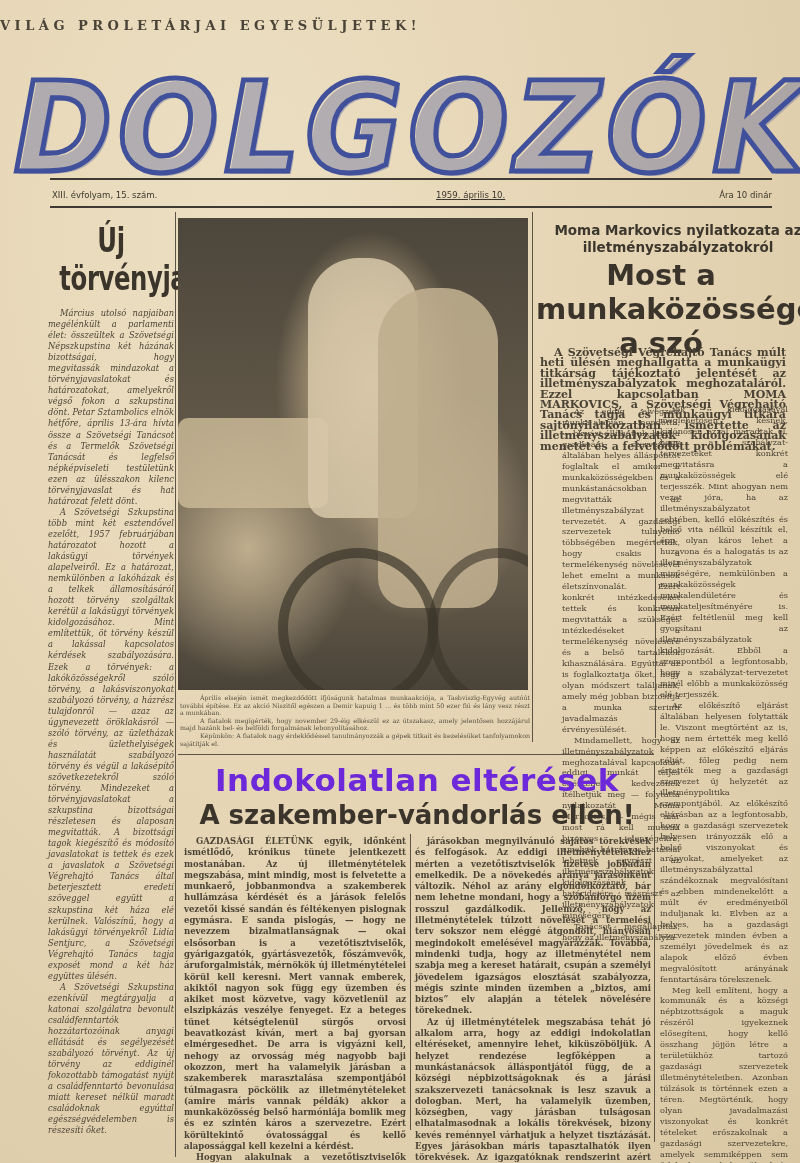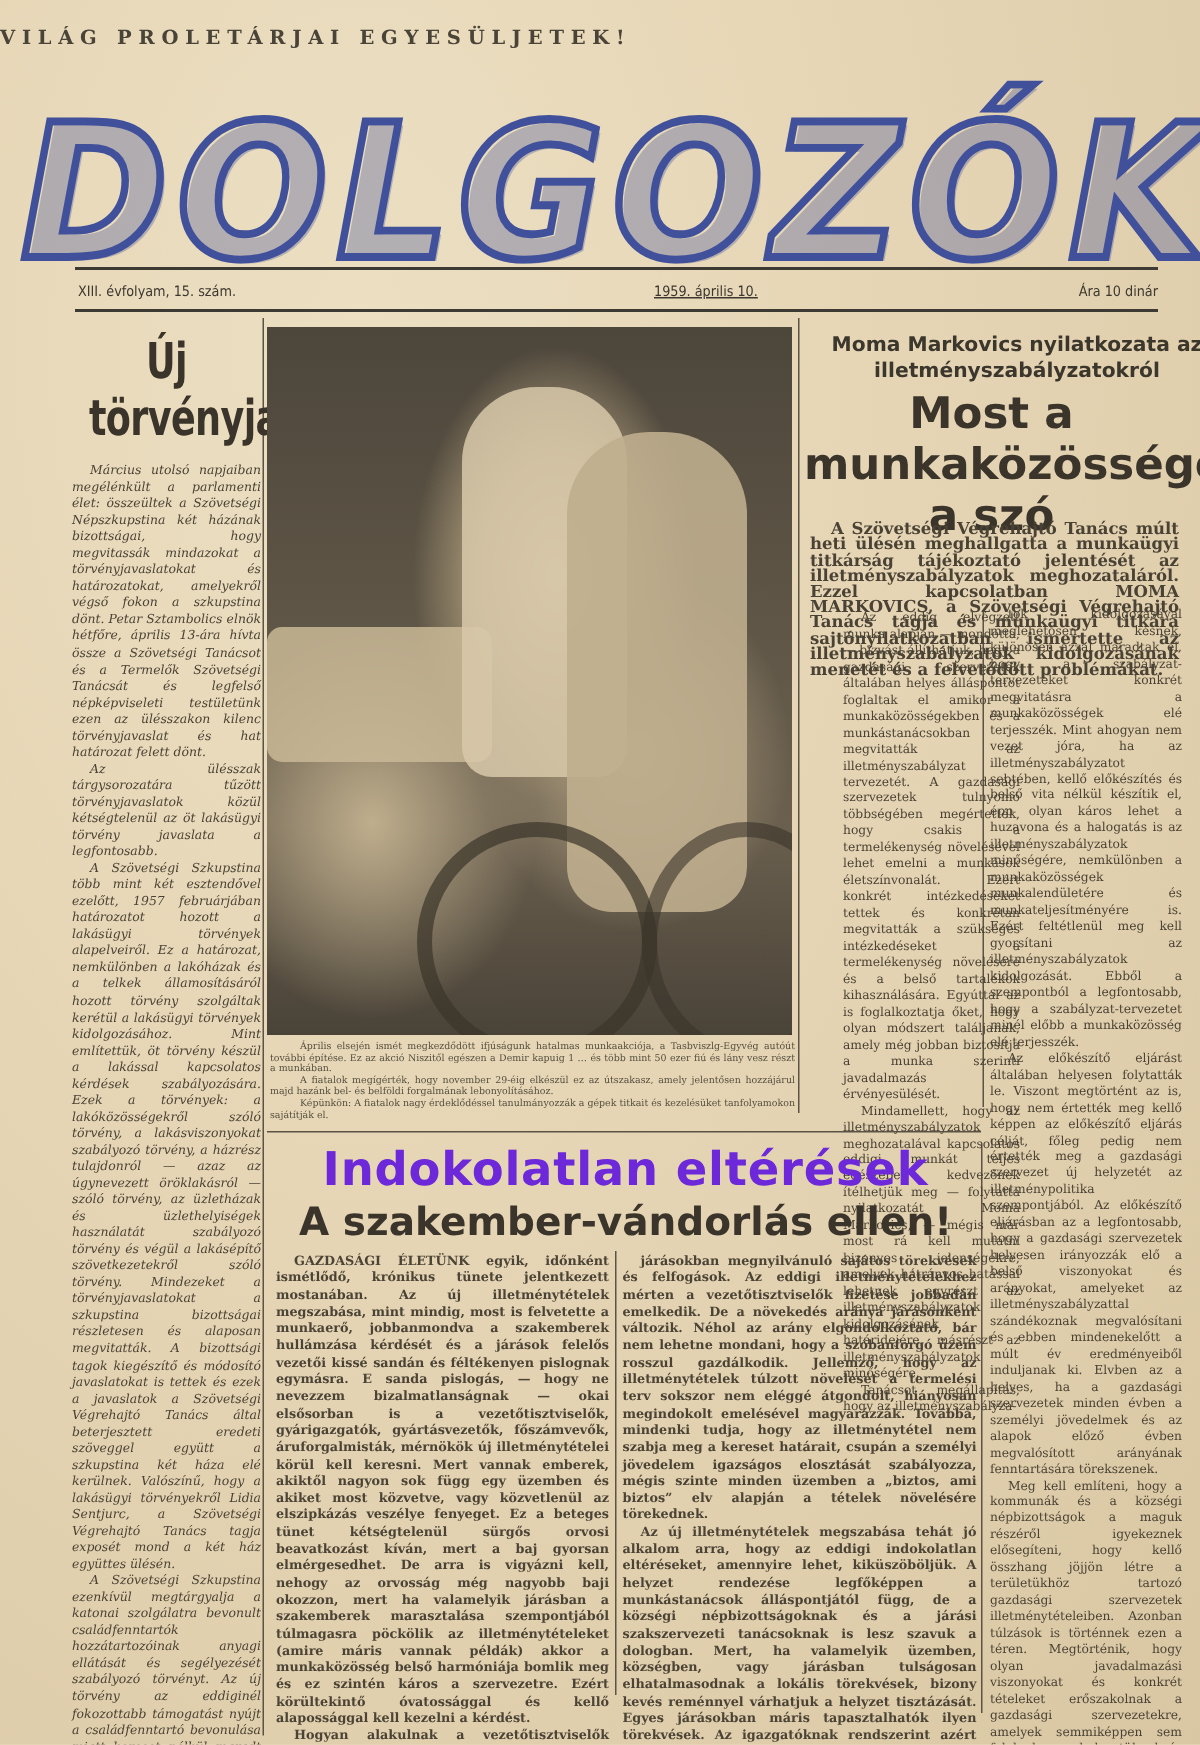--- a/index.html
+++ b/index.html
@@ -137,21 +137,20 @@
 <div class="vline" style="left:532px;top:212px;height:530px;"></div>
 <div class="vline" style="left:655px;top:408px;height:330px;"></div>
 <div class="vline" style="left:654px;top:762px;height:380px;"></div>
 <div class="vline" style="left:410px;top:834px;height:296px;"></div>
 <div class="hline" style="left:178px;top:754px;width:476px;"></div>
 
 <div class="left-col">
   <div class="left-head">Új törvényjavaslatok</div>
   <div class="body-text italic">
     <p>Március utolsó napjaiban megélénkült a parlamenti élet: összeültek a Szövetségi Népszkupstina két házának bizottságai, hogy megvitassák mindazokat a törvényjavaslatokat és határozatokat, amelyekről végső fokon a szkupstina dönt. Petar Sztambolics elnök hétfőre, április 13-ára hívta össze a Szövetségi Tanácsot és a Termelők Szövetségi Tanácsát és legfelső népképviseleti testületünk ezen az ülésszakon kilenc törvényjavaslat és hat határozat felett dönt.</p>
-    <p>Az ülésszak tárgysorozatára tűzött törvényjavaslatok közül kétségtelenül az öt lakásügyi törvény javaslata a legfontosabb.</p>
     <p>A Szövetségi Szkupstina több mint két esztendővel ezelőtt, 1957 februárjában határozatot hozott a lakásügyi törvények alapelveiről. Ez a határozat, nemkülönben a lakóházak és a telkek államosításáról hozott törvény szolgáltak kerétül a lakásügyi törvények kidolgozásához. Mint említettük, öt törvény készül a lakással kapcsolatos kérdések szabályozására. Ezek a törvények: a lakóközösségekről szóló törvény, a lakásviszonyokat szabályozó törvény, a házrész tulajdonról — azaz az úgynevezett öröklakásról — szóló törvény, az üzletházak és üzlethelyiségek használatát szabályozó törvény és végül a lakásépítő szövetkezetekről szóló törvény. Mindezeket a törvényjavaslatokat a szkupstina bizottságai részletesen és alaposan megvitatták. A bizottsági tagok kiegészítő és módosító javaslatokat is tettek és ezek a javaslatok a Szövetségi Végrehajtó Tanács által beterjesztett eredeti szöveggel együtt a szkupstina két háza elé kerülnek. Valószínű, hogy a lakásügyi törvényekről Lidia Sentjurc, a Szövetségi Végrehajtó Tanács tagja exposét mond a két ház együttes ülésén.</p>
     <p>A Szövetségi Szkupstina ezenkívül megtárgyalja a katonai szolgálatra bevonult családfenntartók hozzátartozóinak anyagi ellátását és segélyezését szabályozó törvényt. Az új törvény az eddiginél fokozottabb támogatást nyújt a családfenntartó bevonulása miatt kereset nélkül maradt családoknak egyúttal egészségvédelemben is részesíti őket.</p>
 
   </div>
 </div>
 
 <div class="photo" title="Két fiatal egy traktoron">
   <div class="tractor"></div>
   <div class="fig1"></div>
   <div class="fig2"></div>

